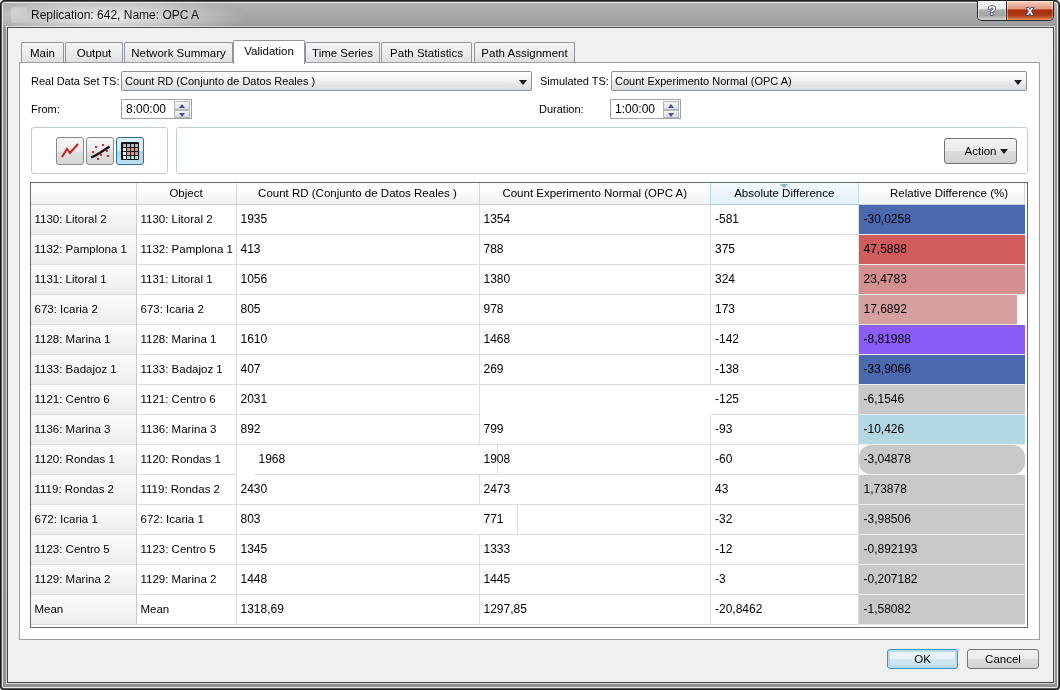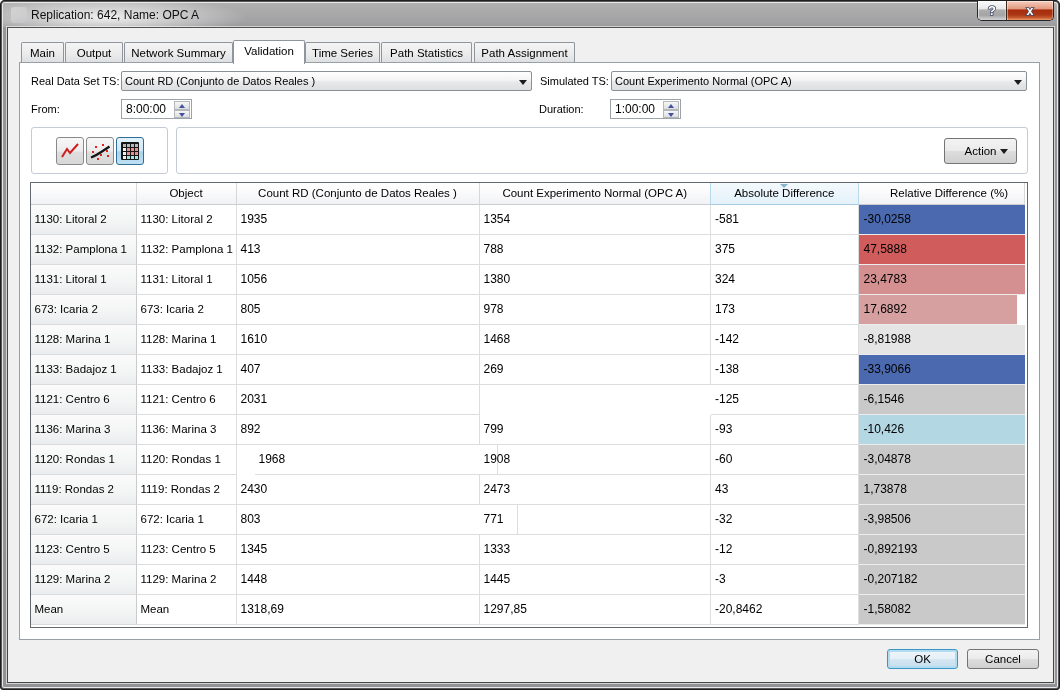--- a/index.html
+++ b/index.html
@@ -203,21 +203,21 @@
       <span class="c" style="left:449px;width:231.5px;">978</span>
       <span class="c" style="left:680.5px;width:147.5px;">173</span>
       <span class="c cr" style="left:828px;width:158px;background:#d7a0a0;">17,6892</span>
     </div>
 <div class="row" style="top:142px;">
       <span class="vh">1128: Marina 1</span>
       <span class="c ct" style="left:106px;width:100px;">1128: Marina 1</span>
       <span class="c" style="left:206px;width:243px;">1610</span>
       <span class="c" style="left:449px;width:231.5px;">1468</span>
       <span class="c" style="left:680.5px;width:147.5px;">-142</span>
-      <span class="c cr" style="left:828px;width:166px;background:#e5e5e5;">-8,81988</span>
+      <span class="c cr" style="left:828px;width:166px;background:#8b5cf6;">-8,81988</span>
     </div>
 <div class="row" style="top:172px;">
       <span class="vh">1133: Badajoz 1</span>
       <span class="c ct" style="left:106px;width:100px;">1133: Badajoz 1</span>
       <span class="c" style="left:206px;width:243px;">407</span>
       <span class="c" style="left:449px;width:231.5px;">269</span>
       <span class="c" style="left:680.5px;width:147.5px;">-138</span>
       <span class="c cr" style="left:828px;width:166px;background:#4a69ae;">-33,9066</span>
     </div>
 <div class="row" style="top:202px;">
@@ -234,21 +234,21 @@
       <span class="c" style="left:449px;width:231.5px;">799</span>
       <span class="c" style="left:680.5px;width:147.5px;">-93</span>
       <span class="c cr" style="left:828px;width:166px;background:#b3d8e4;">-10,426</span>
     </div>
 <div class="row" style="top:262px;padding-left:32px;">
       <span class="vh">1120: Rondas 1</span>
       <span class="c ct" style="left:106px;width:100px;">1120: Rondas 1</span>
       <span class="c" style="left:224px;width:243px;">1968</span>
       <span class="c" style="left:449px;width:231.5px;">1908</span>
       <span class="c" style="left:680.5px;width:147.5px;">-60</span>
-      <span class="c cr" style="left:828px;width:166px;background:#c9c9c9;">-3,04878</span>
+      <span class="c cr" style="left:828px;width:166px;background:#c9c9c9;border-radius:12px;">-3,04878</span>
     </div>
 <div class="row" style="top:292px;">
       <span class="vh">1119: Rondas 2</span>
       <span class="c ct" style="left:106px;width:100px;">1119: Rondas 2</span>
       <span class="c" style="left:206px;width:243px;">2430</span>
       <span class="c" style="left:449px;width:231.5px;">2473</span>
       <span class="c" style="left:680.5px;width:147.5px;">43</span>
       <span class="c cr" style="left:828px;width:166px;background:#c9c9c9;">1,73878</span>
     </div>
 <div class="row" style="top:322px;">

